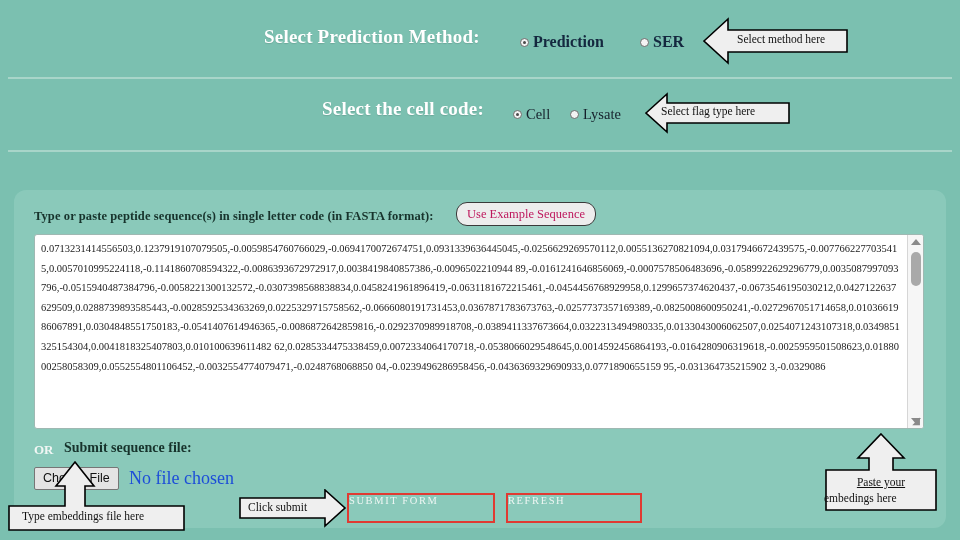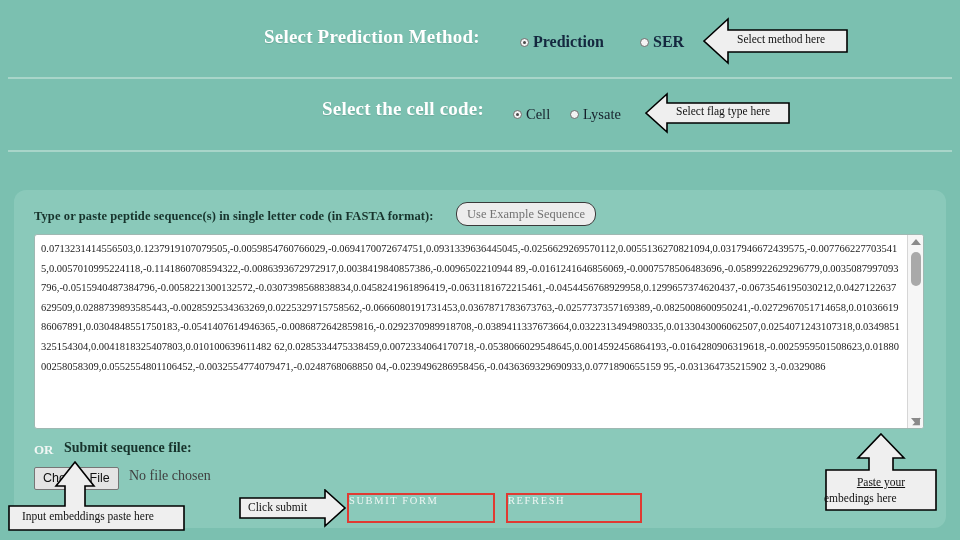--- a/index.html
+++ b/index.html
@@ -46,21 +46,21 @@
   }
   #seq-label{
     position:absolute;left:20px;top:19px;
     font-size:12.5px;font-weight:bold;color:#17332c;
     font-family:"Liberation Serif",serif;letter-spacing:.1px;
   }
   #example-btn{
     position:absolute;left:442px;top:12px;height:22px;
     padding:0 10px;line-height:22px;
     background:#ededed;border:1px solid #3a3a3a;border-radius:11px;
-    font-family:"Liberation Serif",serif;font-size:12.5px;color:#737373;
+    font-family:"Liberation Serif",serif;font-size:12.5px;color:#be185d;
     cursor:pointer;white-space:nowrap;
   }
   
   #seq-wrap{
     position:absolute;left:20px;top:44px;width:890px;height:195px;
     background:#ffffff;border:1px solid #9fb8b2;border-radius:3px;
     box-sizing:border-box;overflow:hidden;
   }
   #seq-text{
     position:absolute;left:0;top:0;width:872px;height:193px;
@@ -105,21 +105,21 @@
   }
   #choose-file{
     position:absolute;left:20px;top:277px;height:21px;
     padding:0 8px;line-height:21px;
     background:#e4e4e4;border:1px solid #767676;border-radius:2px;
     font-family:"Liberation Sans",sans-serif;font-size:12.5px;color:#111;
     cursor:pointer;
   }
   #no-file{
     position:absolute;left:115px;top:278px;
-    font-family:"Liberation Serif",serif;font-size:14px;color:#404040;
+    font-family:"Liberation Serif",serif;font-size:18px;color:#1d4ed8;
   }
   
   .act-btn{
     position:absolute;top:303px;height:30px;
     background:transparent;border:2px solid #e03a32;
     font-family:"Liberation Serif",serif;font-size:10.5px;
     letter-spacing:1.6px;color:#eef6f3;text-transform:uppercase;
     cursor:pointer;box-sizing:border-box;
   }
   #submit-form-btn{left:333px;width:148px;}
@@ -158,21 +158,21 @@
 
   <div class="opt" style="position:absolute;left:570px;top:6px;">
     <span class="radio"></span><span class="opt-label" style="font-size:14.5px;color:#15202b;">Lysate</span>
   </div>
 </div>
 
 <div class="callout" style="left:645px;top:92px;width:145px;height:42px;">
   <svg class="cshape" width="145" height="42" viewBox="0 0 145 42">
     <path d="M1,21 L22,2 L22,11 L144,11 L144,31 L22,31 L22,40 Z" fill="#efefef" stroke="#000000" stroke-width="1.6" stroke-linejoin="miter"></path>
   </svg>
-  <div class="txt" style="left:31px;top:13px;font-size:11.5px;">Select flag type here</div>
+  <div class="txt" style="left:16px;top:13px;font-size:11.5px;">Select flag type here</div>
 </div>
 
 <div class="divider" style="top:150px;"></div>
 
 <div id="main-panel">
 
   <div id="seq-label">Type or paste peptide sequence(s) in single letter code (in FASTA format):</div>
 
   <div id="example-btn">Use Example Sequence</div>
 
@@ -199,21 +199,21 @@
   <div id="no-file">No file chosen</div>
 
   <div class="act-btn" id="submit-form-btn">SUBMIT FORM</div>
   <div class="act-btn" id="refresh-btn">REFRESH</div>
 </div>
 
 <div class="callout" style="left:8px;top:460px;width:178px;height:72px;">
   <svg class="cshape" width="178" height="72" viewBox="0 0 178 72">
     <path d="M67,2 L86,26 L77,26 L77,46 L176,46 L176,70 L1,70 L1,46 L57,46 L57,26 L48,26 Z" fill="#efefef" stroke="#000000" stroke-width="1.6" stroke-linejoin="miter"></path>
   </svg>
-  <div class="txt" style="left:14px;top:50px;font-size:11.5px;">Input embeddings paste here</div>
+  <div class="txt" style="left:14px;top:50px;font-size:11.5px;">Type embeddings file here</div>
 </div>
 
 <div class="callout" style="left:239px;top:489px;width:88px;height:40px;">
   <svg class="cshape" width="108" height="40" viewBox="0 0 108 40">
     <path d="M1,9 L86,9 L86,1 L106,19 L86,37 L86,29 L1,29 Z" fill="#efefef" stroke="#000000" stroke-width="1.6" stroke-linejoin="miter"></path>
   </svg>
   <div class="txt" style="left:9px;top:12px;font-size:11.5px;">Click submit</div>
 </div>
 
 <div class="callout" style="left:824px;top:432px;width:114px;height:80px;">

